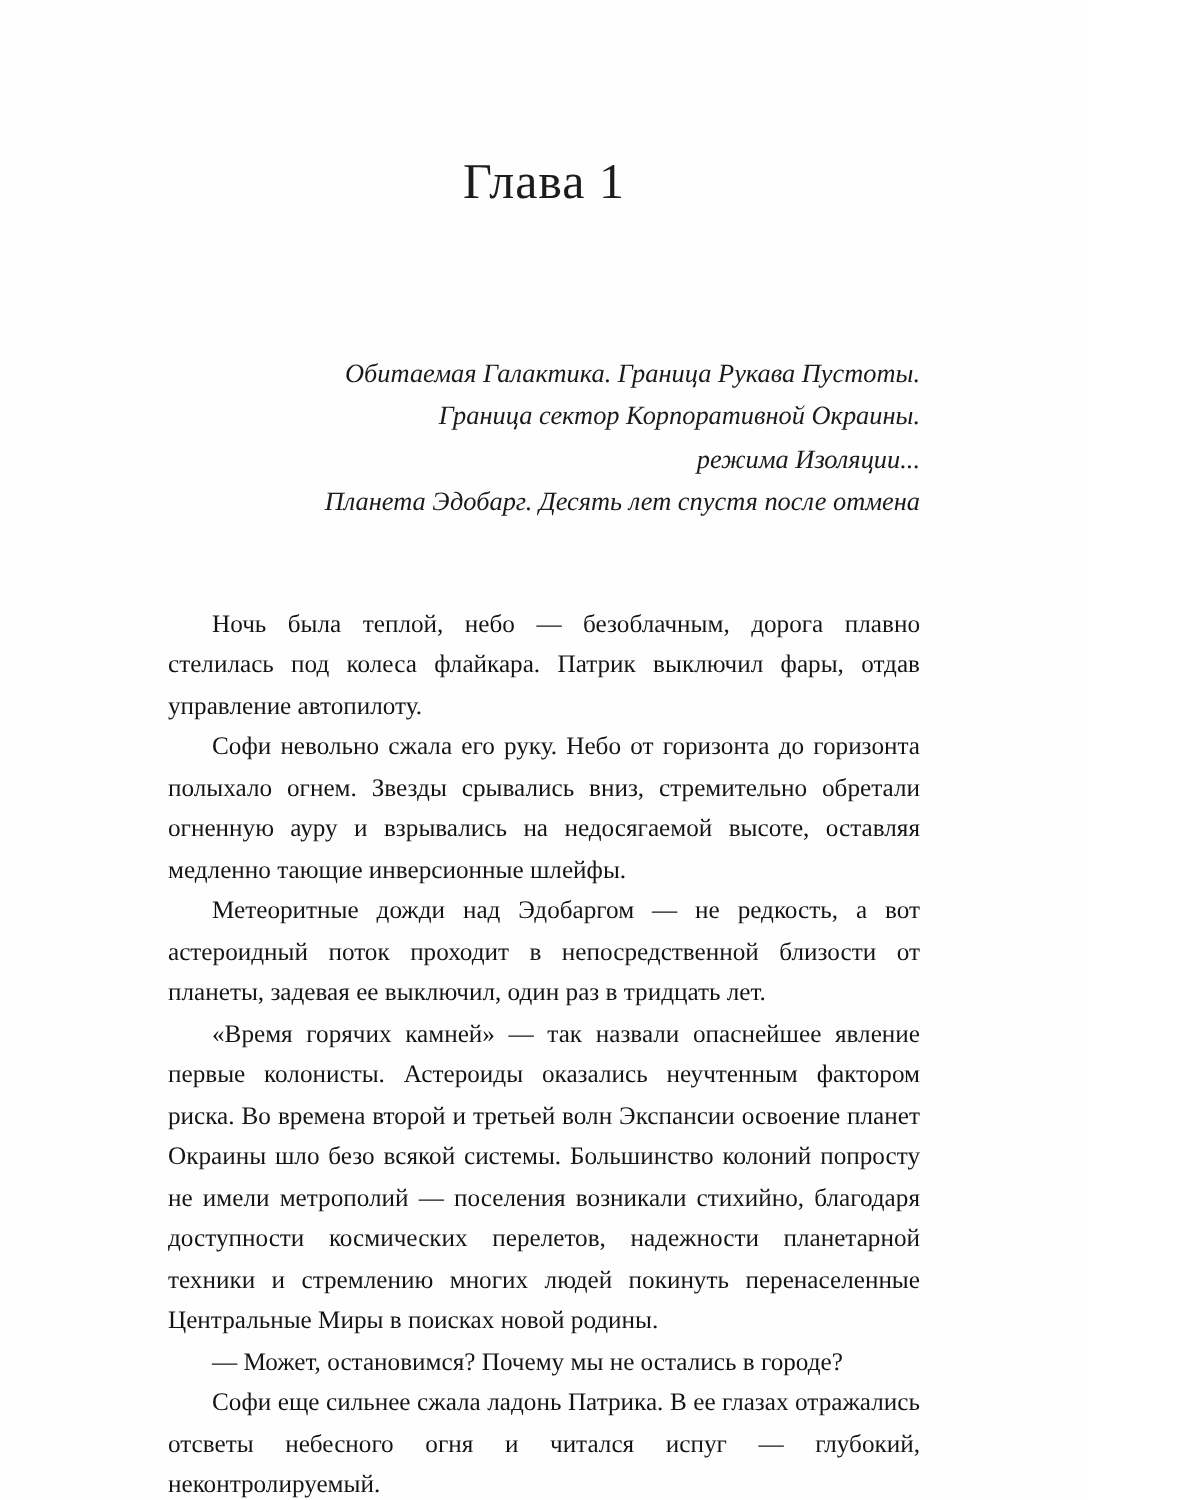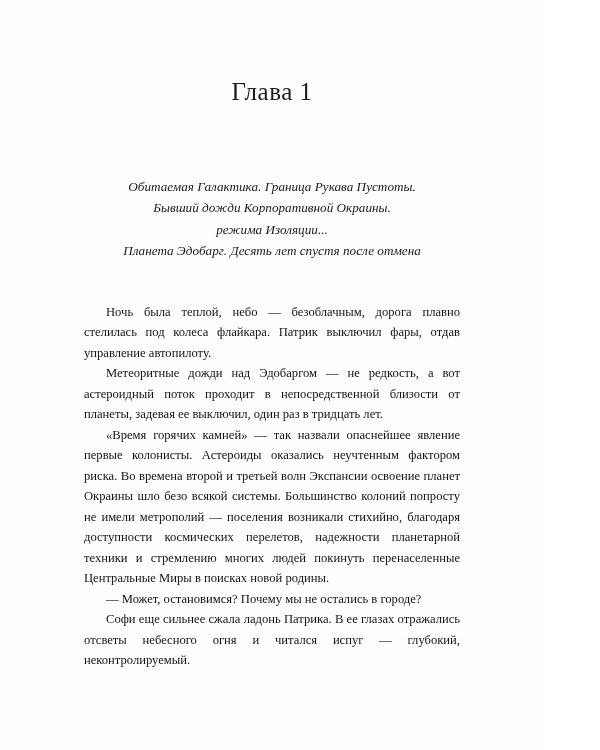--- a/index.html
+++ b/index.html
@@ -28,21 +28,21 @@
     font-weight: normal;
     letter-spacing: 0.5px;
     margin: 0;
     padding-top: 78px;
   }
   .epigraph {
     margin-top: 70px;
     font-style: italic;
     font-size: 13.2px;
     line-height: 1.62;
-    text-align: center;
+    text-align: right;
     color: #1a1a1a;
   }
   .epigraph div {
     white-space: nowrap;
   }
   .body-text {
     margin-top: 40px;
     font-size: 12.6px;
     line-height: 1.63;
     text-align: justify;
@@ -60,26 +60,27 @@
 </style>
 </head>
 <body>
 
 <div class="page">
 
   <h1 class="chapter-title">Глава 1</h1>
 
   <div class="epigraph">
     <div>Обитаемая Галактика. Граница Рукава Пустоты.</div>
-    <div>Бывший дожди Корпоративной Окраины.</div>
+    <div>Граница сектор Корпоративной Окраины.</div>
     <div>режима Изоляции...</div>
     <div>Планета Эдобарг. Десять лет спустя после отмена</div>
   </div>
 
   <div class="body-text">
     <p>Ночь была теплой, небо — безоблачным, дорога плавно стелилась под колеса флайкара. Патрик выключил фары, отдав управление автопилоту.</p>
+    <p>Софи невольно сжала его руку. Небо от горизонта до горизонта полыхало огнем. Звезды срывались вниз, стремительно обретали огненную ауру и взрывались на недосягаемой высоте, оставляя медленно тающие инверсионные шлейфы.</p>
     <p>Метеоритные дожди над Эдобаргом — не редкость, а вот астероидный поток проходит в непосредственной близости от планеты, задевая ее выключил, один раз в тридцать лет.</p>
     <p>«Время горячих камней» — так назвали опаснейшее явление первые колонисты. Астероиды оказались неучтенным фактором риска. Во времена второй и третьей волн Экспансии освоение планет Окраины шло безо всякой системы. Большинство колоний попросту не имели метрополий — поселения возникали стихийно, благодаря доступности космических перелетов, надежности планетарной техники и стремлению многих людей покинуть перенаселенные Центральные Миры в поисках новой родины.</p>
     <p>— Может, остановимся? Почему мы не остались в городе?</p>
     <p>Софи еще сильнее сжала ладонь Патрика. В ее глазах отражались отсветы небесного огня и читался испуг — глубокий, неконтролируемый.</p>
   </div>
 
 </div>
 
 </body></html>

